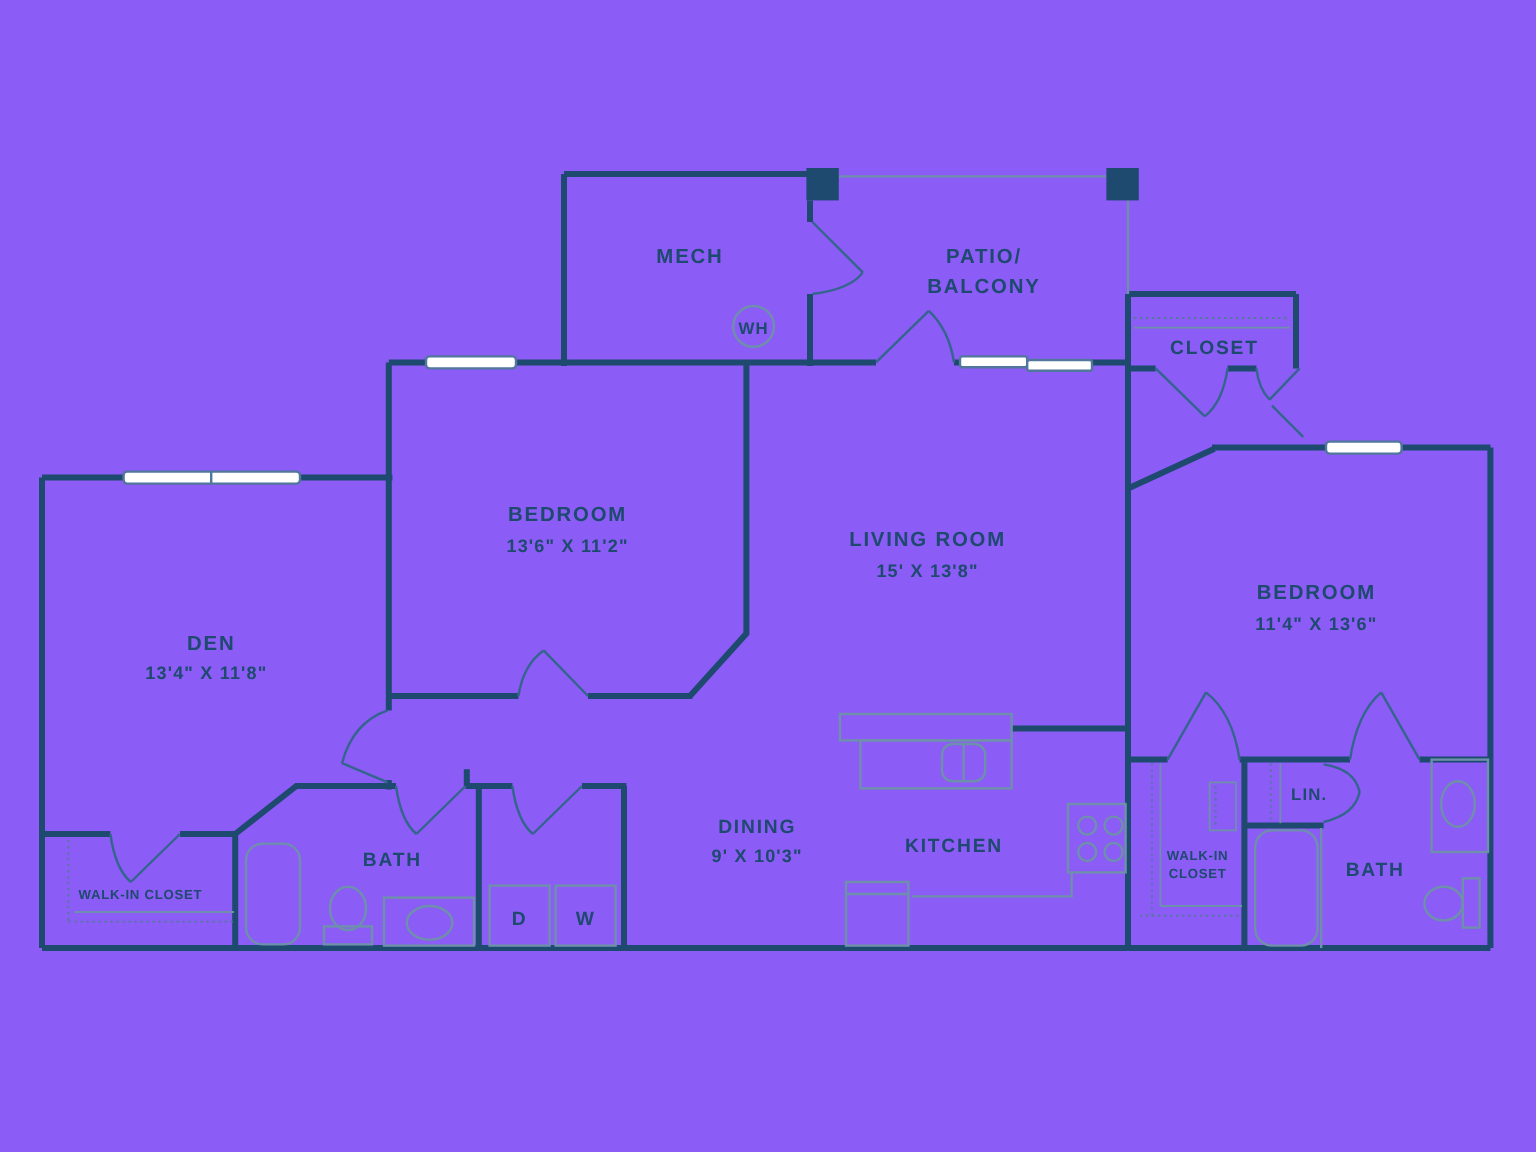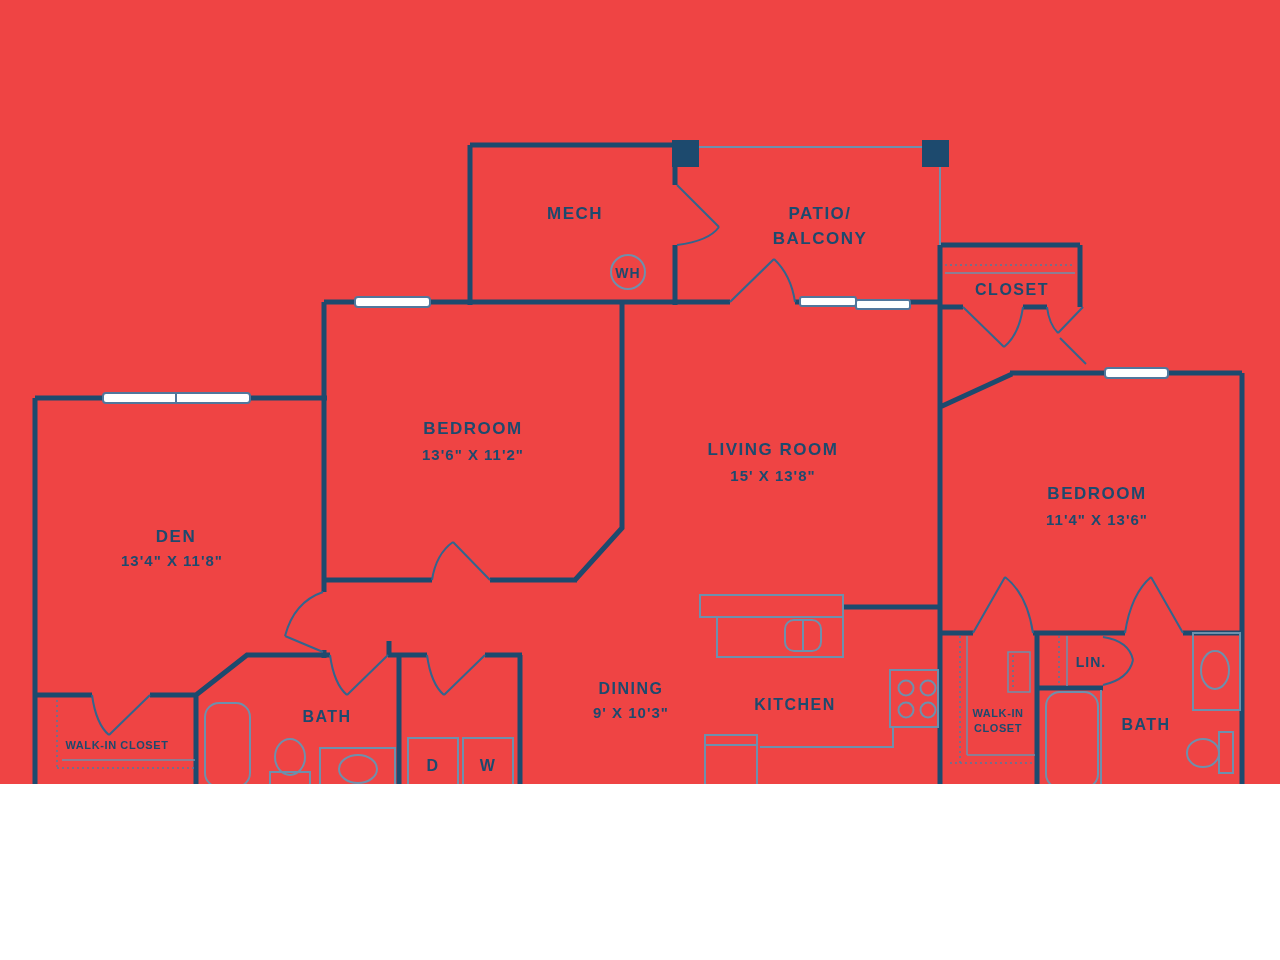--- a/index.html
+++ b/index.html
@@ -1,16 +1,16 @@
 <!DOCTYPE html>
 <html><head>
 <meta charset="utf-8">
 <style>
   html,body{margin:0;padding:0;background:#ffffff;}
-  .stage{position:relative;width:1280px;height:784px;background:#ef4444;overflow:hidden;
+  .stage{position:relative;width:1280px;height:960px;background:#8b5cf6;overflow:hidden;
          font-family:"Liberation Sans", sans-serif;}
   svg{display:block;}
   text{fill:#1d4a6e;font-weight:bold;font-family:"Liberation Sans", sans-serif;}
   .room-name{font-size:17px;letter-spacing:1.5px;text-anchor:middle;}
   .room-dims{font-size:15px;letter-spacing:1px;text-anchor:middle;}
   .small-label{font-size:11px;letter-spacing:0.6px;text-anchor:middle;}
   .mid-label{font-size:16px;letter-spacing:1.5px;text-anchor:middle;}
   .tiny-label{font-size:14px;letter-spacing:1px;text-anchor:middle;}
   .wall{stroke:#1d4a6e;stroke-width:5;fill:none;}
   .wall-thin{stroke:#6e90ac;stroke-width:2;fill:none;}

